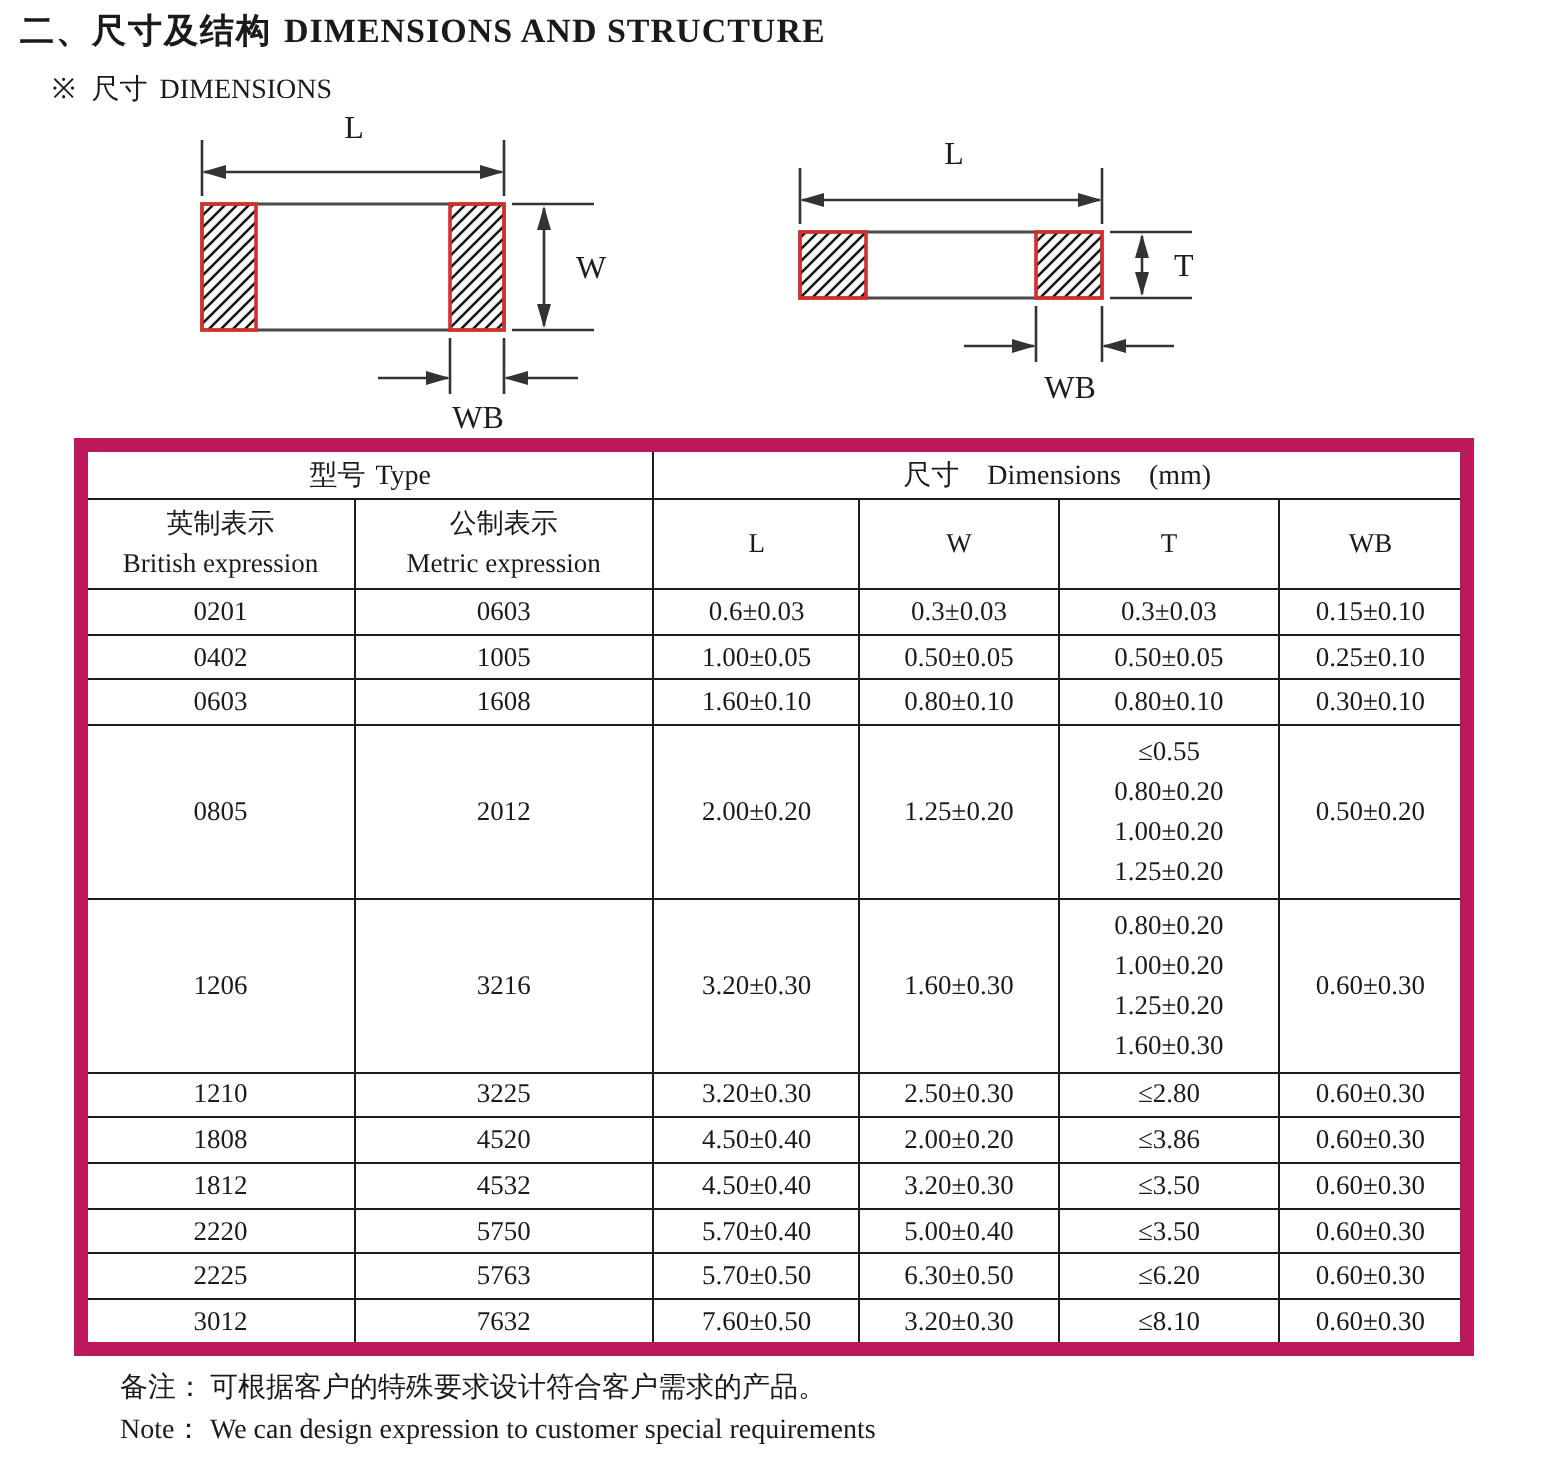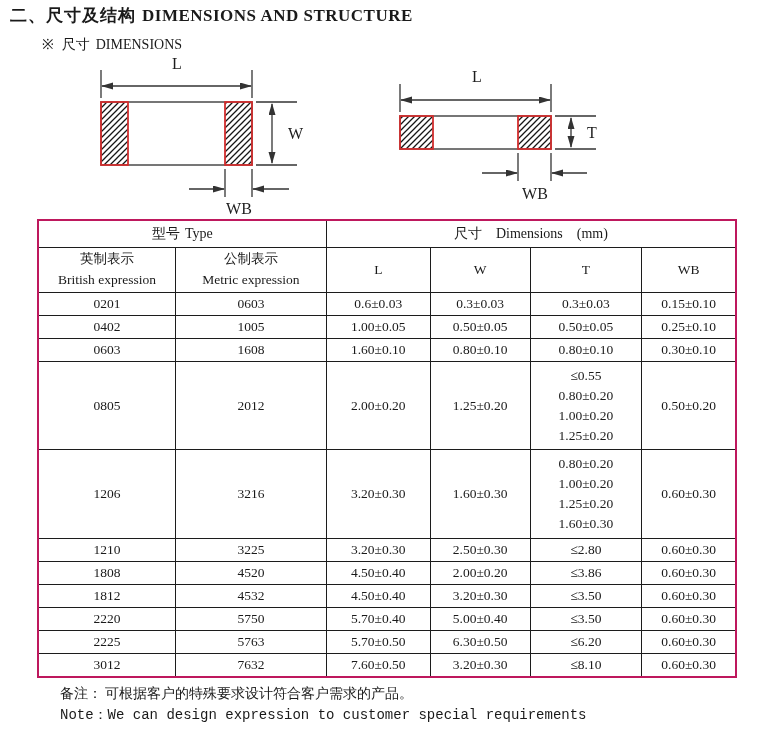--- a/index.html
+++ b/index.html
@@ -12,21 +12,21 @@
     color:#1a1a1a;
     overflow:hidden;
   }
   .title-row {
     position:absolute; top:4px; left:10px;
     font-size:17px; font-weight:bold; white-space:nowrap;
   }
   .title-row .zh { letter-spacing:1px; }
   .title-row .en { margin-left:6px; letter-spacing:0.5px; }
   .section-row {
-    position:absolute; top:34px; left:42px;
+    position:absolute; top:34px; left:26px;
     font-size:14px; white-space:nowrap;
   }
   .section-row .mark { font-size:14px; margin-right:8px; }
   .section-row .zh { margin-right:6px; }
   .diagram { position:absolute; }
   #diagram-top-view  { left:93px;  top:56px; }
   #diagram-side-view { left:391px; top:56px; }
   svg text {
     font-family:"Liberation Serif","DejaVu Serif",serif;
     font-size:16px; fill:#1d1d1d;
@@ -36,32 +36,32 @@
     width:700px; height:459px;
     border-collapse:collapse; table-layout:fixed;
     font-size:13.5px; text-align:center;
   }
   table.dims th, table.dims td {
     border:1px solid #1c1c1c;
     padding:0 2px;
     font-weight:normal;
     vertical-align:middle;
   }
-  table.dims { border:2px solid #be185d; }
+  table.dims { border:7px solid #be185d; }
   tr.h1 { height:27px; }
   tr.h1 th { font-size:14px; }
   tr.h1 .gap { display:inline-block; width:14px; }
   tr.h1 .sp  { display:inline-block; width:5px; }
   tr.h2 { height:45px;margin-top:7px; }
   tr.h2 th div { line-height:1.5; }
   tr.h2 th { font-size:13.5px; }
   tbody tr { height:22px; }
   tbody tr.tall { height:84px; }
   tbody td div { line-height:20px; }
-  .notes { position:absolute; left:60px; top:684px; font-size:14px;font-family:Liberation Mono, monospace; }
+  .notes { position:absolute; left:60px; top:684px; font-size:14px; }
   .notes .note-line { line-height:21px; white-space:nowrap; }
   .notes .lbl { display:inline-block; min-width:45px; }
 </style>
 </head>
 <body>
 
 <div class="title-row">
   <span class="zh">二、尺寸及结构</span><span class="en">DIMENSIONS AND STRUCTURE</span>
 </div>
 

